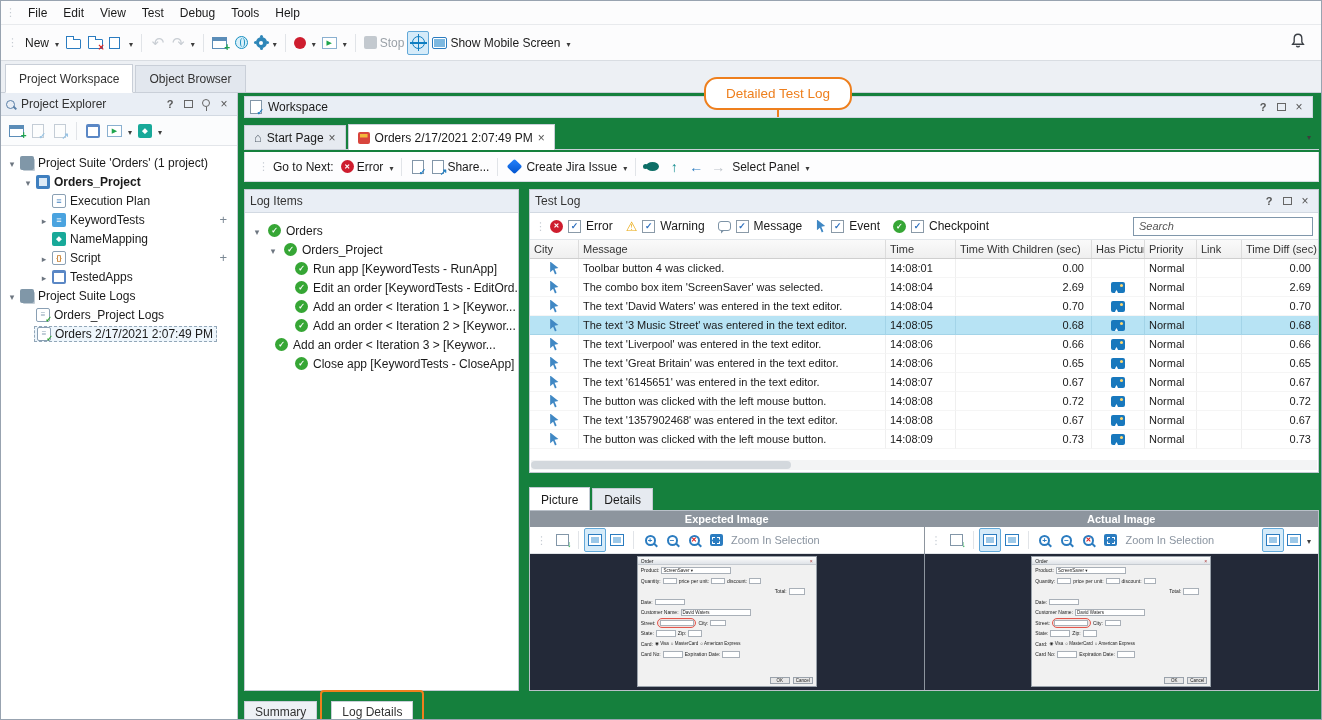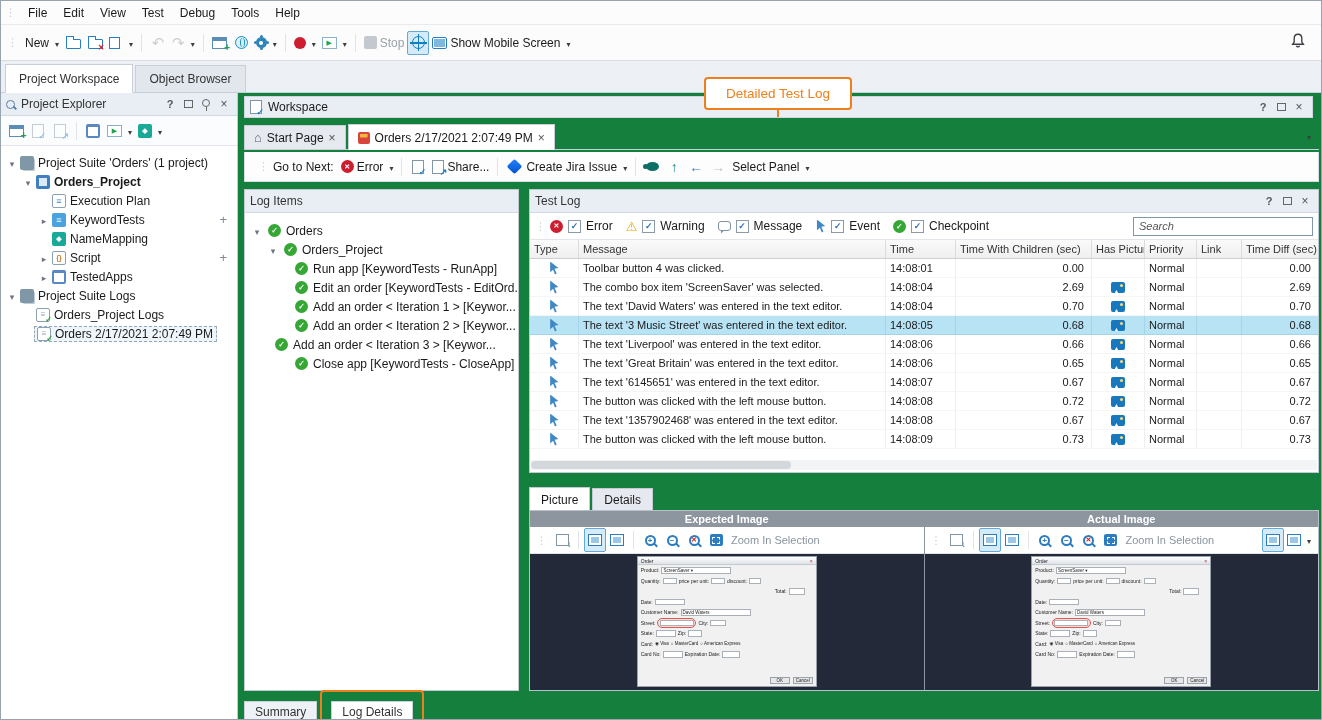--- a/index.html
+++ b/index.html
@@ -204,21 +204,21 @@
   .mbtn{width:20px;height:7px;background:#e8e8e8;border:1px solid #9aa2ab;display:flex;align-items:center;justify-content:center;font-size:4.5px;}
 
   
   .bottom-tabs{position:absolute;left:6px;top:599px;height:40px;display:flex;align-items:center;}
   .btab{height:22px;display:flex;align-items:center;padding:0 10px;color:#333;background:#eef1f5;border:1px solid #c9cfd8;margin-right:3px;}
   .btab.active{background:#fff;}
   .orange-wrap{border:2px solid #ee7f1d;border-radius:4px;padding:9px;display:flex;}
 
   
   .callout{position:absolute;left:703px;top:76px;width:148px;height:33px;background:#fff;border:2px solid #ee7f1d;
-           border-radius:4px;display:flex;align-items:center;justify-content:center;color:#ee7f1d;font-size:13.5px;z-index:50;}
+           border-radius:13px;display:flex;align-items:center;justify-content:center;color:#ee7f1d;font-size:13.5px;z-index:50;}
   .callout-line{position:absolute;left:776px;top:108px;width:2px;height:8px;background:#ee7f1d;z-index:49;}
 </style>
 </head>
 <body>
 
 <div id="app">
 
   <div class="menubar">
     <span class="grip"></span>
     <span class="menu-item">File</span>
@@ -542,21 +542,21 @@
         </span>
         <span class="fil">
           <span class="okc"></span>
           <span class="cb"></span>
           <span>Checkpoint</span>
         </span>
         <input class="search" placeholder="Search" style="">
       </div>
 
       <div class="tgrid thead">
-        <div class="th">Type</div>
+        <div class="th">City</div>
         <div class="th">Message</div>
         <div class="th">Time</div>
         <div class="th">Time With Children (sec)</div>
         <div class="th">Has Picture</div>
         <div class="th">Priority</div>
         <div class="th">Link</div>
         <div class="th" style="border-right:none">Time Diff (sec)</div>
       </div>
 
       <div>

